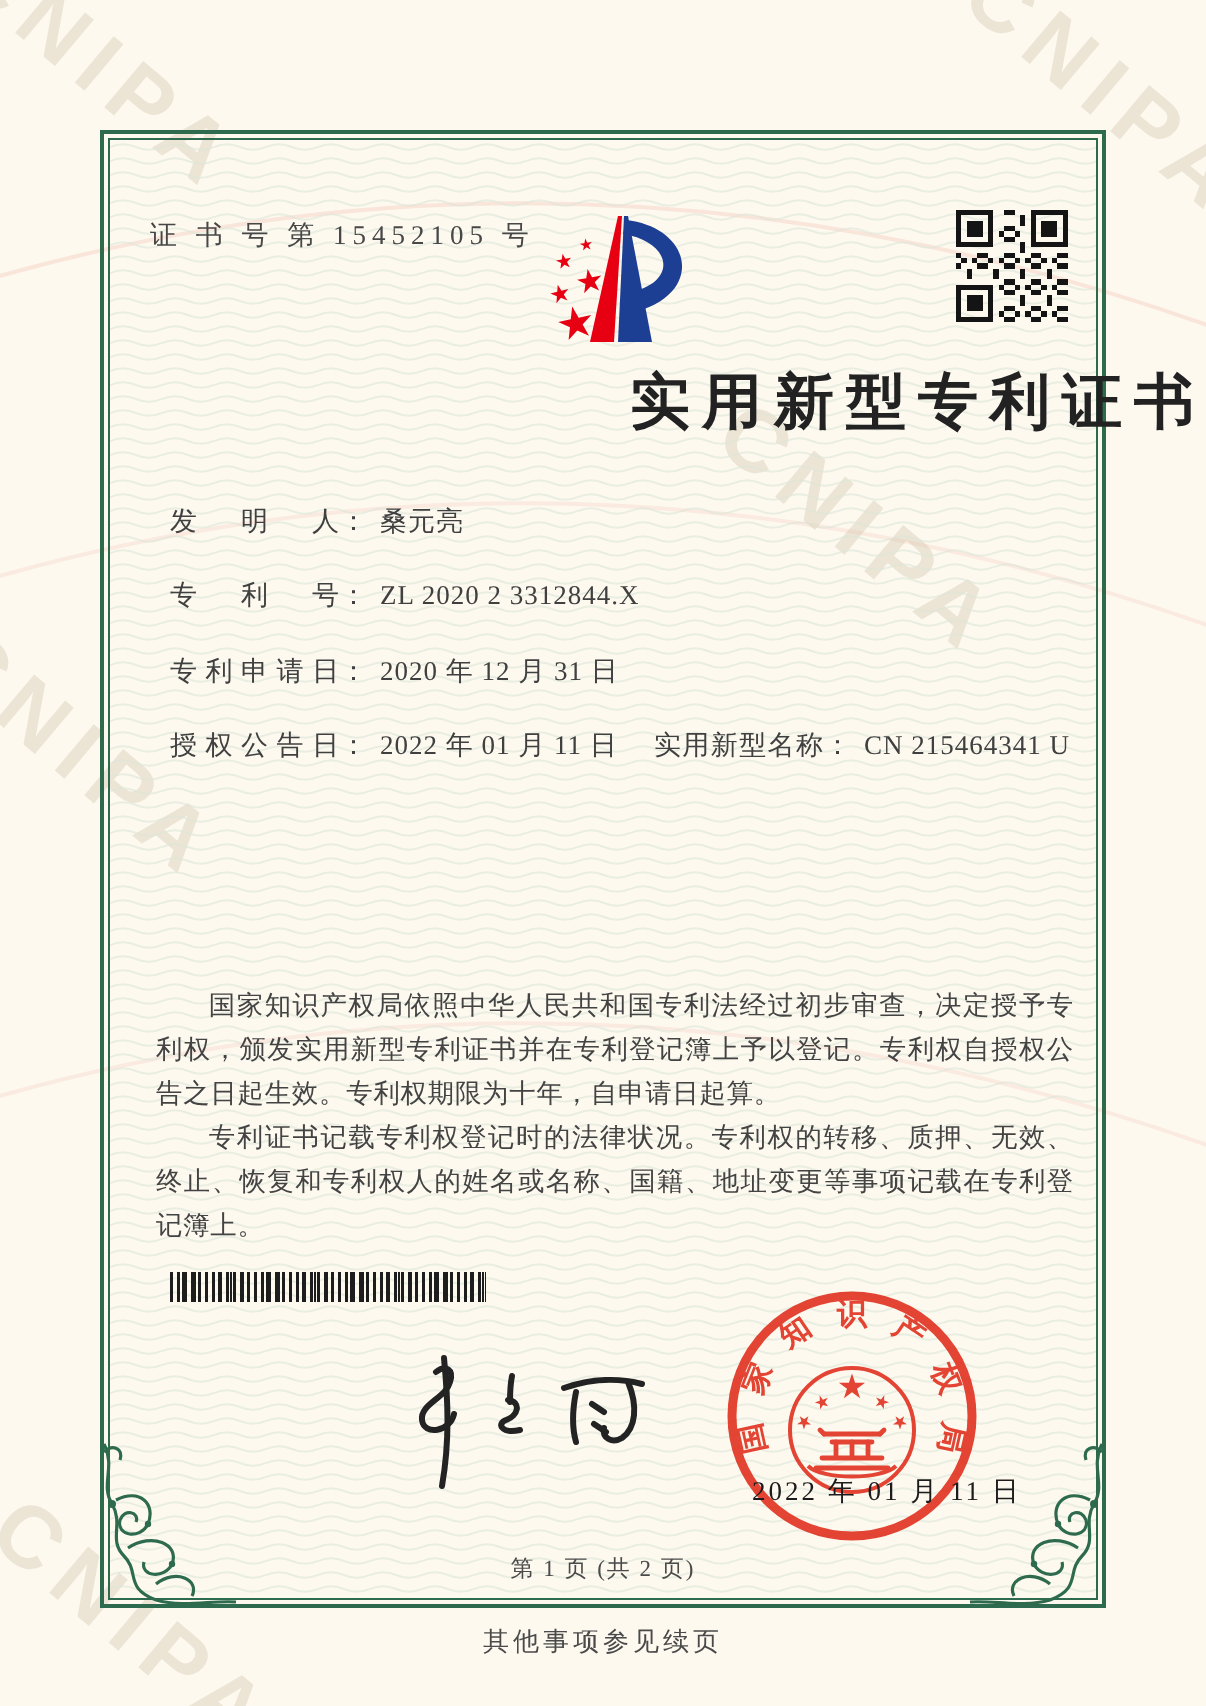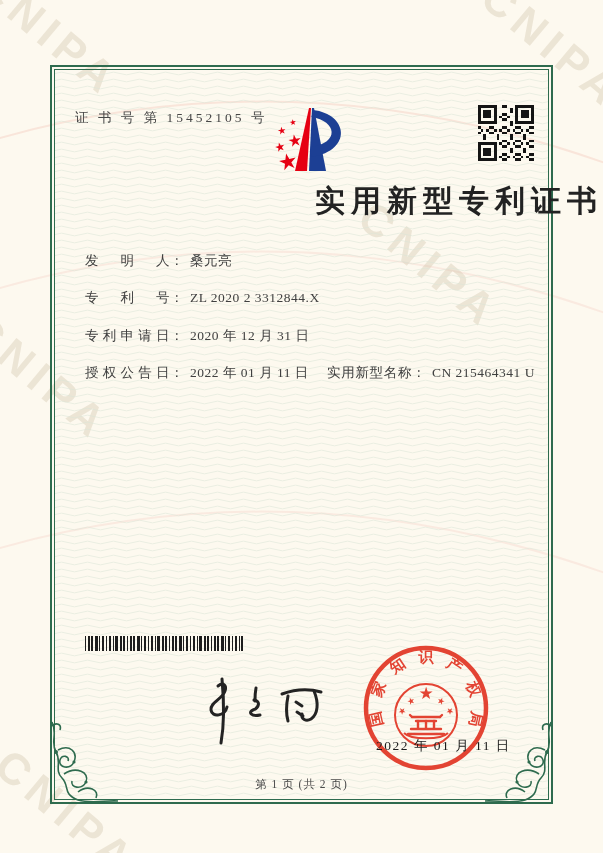--- a/index.html
+++ b/index.html
@@ -229,20 +229,24 @@
       <div class="frow grant-row">
         <span class="grant-pair first">
           <span class="flabel">授权公告日</span><span class="fcolon">：</span><span>2022 年 01 月 11 日</span>
         </span>
         <span class="grant-pair">
           <span class="flabel">实用新型名称</span><span class="fcolon">：</span><span>CN 215464341 U</span>
         </span>
       </div>
     </div>
 
+    <div class="body-text">
+      <p>国家知识产权局依照中华人民共和国专利法经过初步审查，决定授予专利权，颁发实用新型专利证书并在专利登记簿上予以登记。专利权自授权公告之日起生效。专利权期限为十年，自申请日起算。</p>
+      <p>专利证书记载专利权登记时的法律状况。专利权的转移、质押、无效、终止、恢复和专利权人的姓名或名称、国籍、地址变更等事项记载在专利登记簿上。</p>
+    </div>
 
     <div class="barcode"></div>
 
 
     <svg class="signature" width="150" height="80" viewBox="0 0 150 80">
       <g fill="none" stroke="#232323" stroke-width="3" stroke-linecap="round" stroke-linejoin="round">
         <path d="M20,14 C25,10 29,13 27,19 C25,27 12,30 13,38 C14,46 27,44 29,35"></path>
         <path d="M24,7 C26,28 27,48 23,71"></path>
         <path d="M58,16 C57,21 57,25 57,29"></path>
         <path d="M56,28 C63,29 61,36 55,38 C50,40 53,45 62,43"></path>
@@ -285,13 +289,14 @@
           <path d="M52,88 L82,88"></path>
           <path d="M49,93 L85,93"></path>
         </g>
       </g>
     </svg>
     <div class="seal-date">2022 年 01 月 11 日</div>
 
     <div class="page-info">第 1 页 (共 2 页)</div>
   </div>
 
+  <div class="cont-note">其他事项参见续页</div>
 </div>
 
 </body></html>

